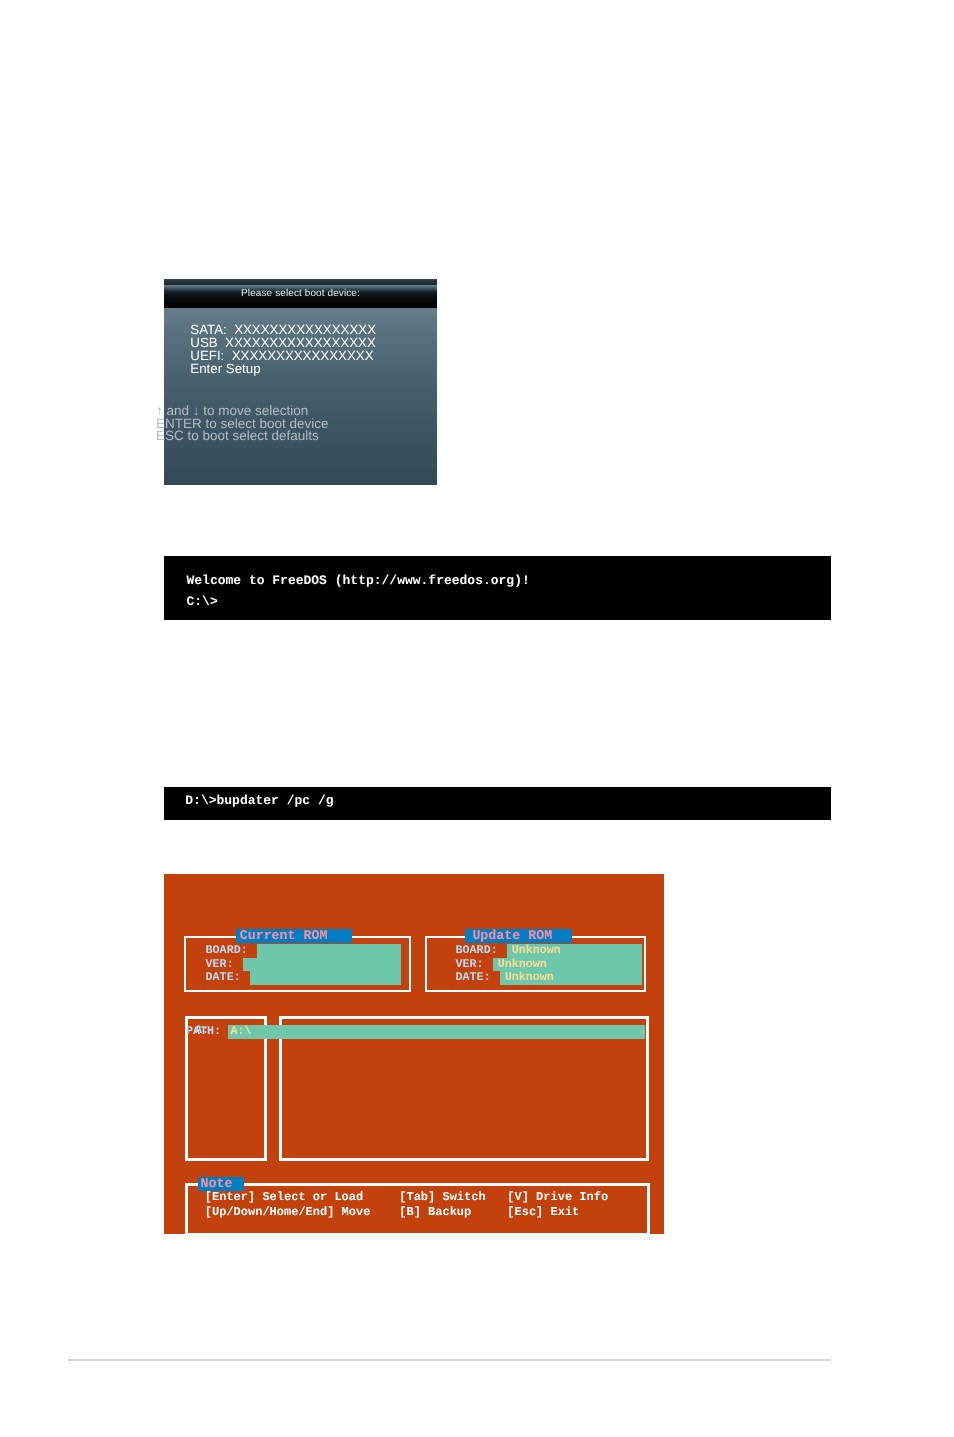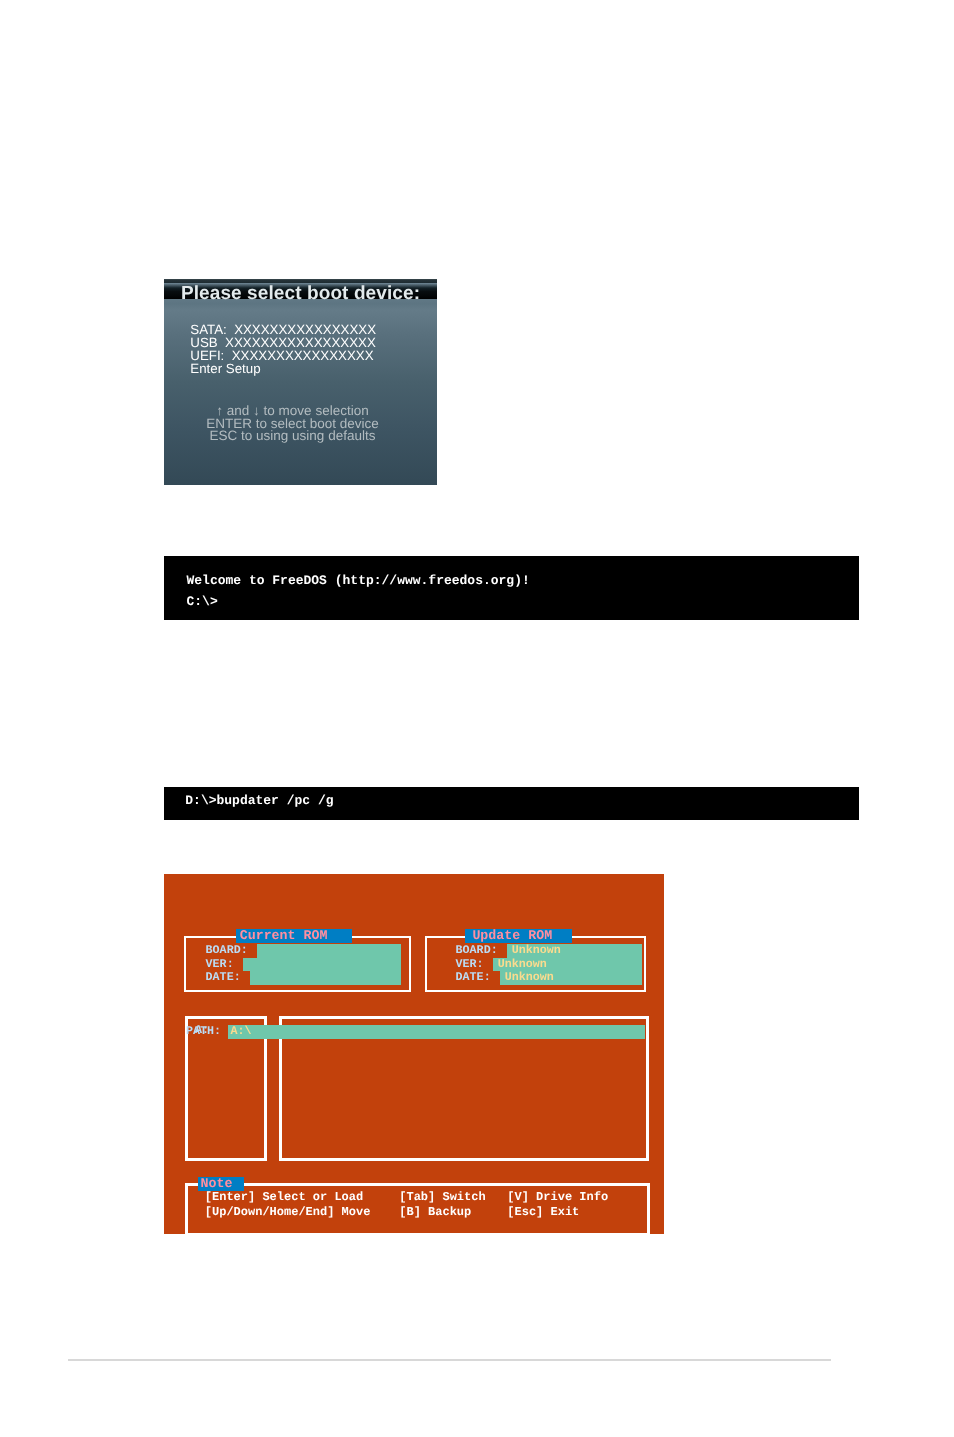--- a/index.html
+++ b/index.html
@@ -11,38 +11,38 @@
   }
   .page{position:absolute;inset:0;}
 
   
   #boot-dialog{
     position:absolute;left:164px;top:279px;width:273px;height:206px;
     background:linear-gradient(180deg,#6d8492 0%,#5d7582 12%,#647b88 15.1%,#586f7c 28%,#48606c 50%,#3e5563 72%,#334956 100%);
     box-shadow:0 0 0 0 transparent;
   }
   #boot-dialog .titlebar{
-    position:absolute;left:0;top:0;width:100%;height:20px;
+    position:absolute;left:0;top:0;width:100%;height:29px;
     background:linear-gradient(180deg,#3b4a50 0%,#263339 7%,#1b2a30 22%,#13212700 0%,#132127 45%,#080d10 62%,#030608 85%,#000000 100%);
-    color:#e3eaec;font-size:19px;line-height:29.5px;text-align:center;letter-spacing:.1px;font-weight:bold;
+    color:#e3eaec;font-size:10px;line-height:29.5px;text-align:center;letter-spacing:.1px;
   }
   #boot-dialog .devlist{
     position:absolute;left:26.3px;top:43.5px;color:#ffffff;font-size:13.3px;line-height:13.1px;
     white-space:pre;
   }
   #boot-dialog .hints{
     position:absolute;left:-8px;top:125.8px;width:100%;color:#b3bcc0;font-size:13.5px;line-height:12.8px;
-    text-align:center;white-space:pre;
+    white-space:pre;
   }
 
   
   .term{
     position:absolute;background:#000000;color:#ffffff;
     font-family:"Liberation Mono", monospace;font-weight:bold;
-    font-size:13px;line-height:21.4px;white-space:pre;padding-left:28px;
+    font-size:13px;line-height:21.4px;white-space:pre;
   }
   #term-freedos{left:164px;top:556px;width:667px;height:64px;}
   #term-freedos .lines{position:absolute;left:22.5px;top:13.8px;}
   #term-bupdater{left:164px;top:787px;width:667px;height:32.5px;}
   #term-bupdater .lines{position:absolute;left:21.3px;top:3.2px;}
 
   
   #bupdater-screen{
     position:absolute;left:164px;top:874px;width:499.5px;height:359.5px;background:#c2410c;
     font-family:"Liberation Mono", monospace;font-weight:bold;font-size:11.2px;
@@ -85,21 +85,21 @@
   }
 </style>
 </head>
 <body>
 
 <div class="page">
 
   <div id="boot-dialog">
     <div class="titlebar">Please select boot device:</div>
     <div class="devlist" id="devlist"><div class="line">SATA:  XXXXXXXXXXXXXXXX</div><div class="line">USB  XXXXXXXXXXXXXXXXX</div><div class="line">UEFI:  XXXXXXXXXXXXXXXX</div><div class="line">Enter Setup</div></div>
-    <div class="hints" id="hints"><div class="line">↑ and ↓ to move selection</div><div class="line">ENTER to select boot device</div><div class="line">ESC to using using defaults</div></div>
+    <div class="hints" id="hints"><div class="line">↑ and ↓ to move selection</div><div class="line">ENTER to select boot device</div><div class="line">ESC to boot select defaults</div></div>
   </div>
 
   <div class="term" id="term-freedos">
     <div class="lines"><div class="line">Welcome to FreeDOS (http://www.freedos.org)!</div><div class="line">C:\&gt;</div></div>
   </div>
 
   <div class="term" id="term-bupdater">
     <div class="lines"><div class="line">D:\&gt;bupdater /pc /g</div></div>
   </div>
 

